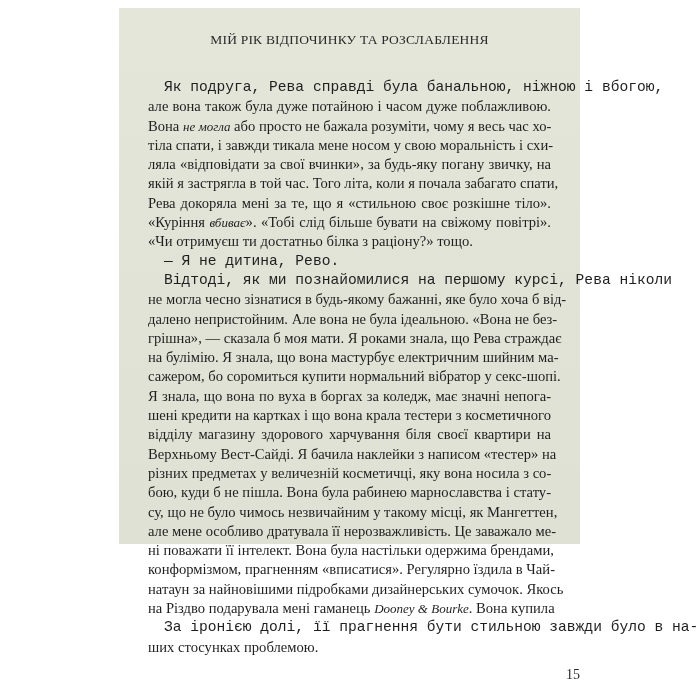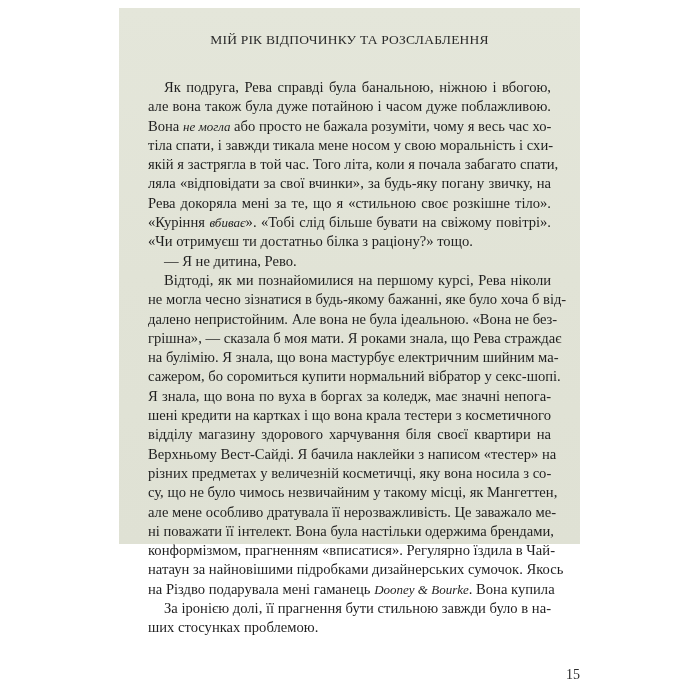--- a/index.html
+++ b/index.html
@@ -46,20 +46,21 @@
       text-align: justify;
       text-align-last: justify;
       white-space: nowrap;
       overflow: visible;
     }
     .body-text .line.last {
       text-align-last: left;
     }
     .body-text .line.indent {
       padding-left: 16px;
+      font-family: Liberation Mono, monospace;
     }
     .body-text em {
       font-style: italic;
       font-size: 13px;
     }
     .folio {
       position: absolute;
       top: 659px;
       left: 0;
       width: 100%;
@@ -73,41 +74,42 @@
 <body>
 
 <div class="page">
   <div class="running-head">МІЙ РІК ВІДПОЧИНКУ ТА РОЗСЛАБЛЕННЯ</div>
   <div class="body-text" id="body-text">
       <div>
         <span class="line indent">Як подруга, Рева справді була банальною, ніжною і вбогою,</span>
         <span class="line">але вона також була дуже потайною і часом дуже поблажливою.</span>
         <span class="line">Вона <em>не могла</em> або просто не бажала розуміти, чому я весь час хо-</span>
         <span class="line">тіла спати, і завжди тикала мене носом у свою моральність і схи-</span>
+        <span class="line">ляла «відповідати за свої вчинки», за будь-яку погану звичку, на</span>
         <span class="line">якій я застрягла в той час. Того літа, коли я почала забагато спати,</span>
-        <span class="line">ляла «відповідати за свої вчинки», за будь-яку погану звичку, на</span>
         <span class="line">Рева докоряла мені за те, що я «стильною своє розкішне тіло».</span>
         <span class="line">«Куріння <em>вбиває</em>». «Тобі слід більше бувати на свіжому повітрі».</span>
         <span class="line last">«Чи отримуєш ти достатньо білка з раціону?» тощо.</span>
       </div>
       <div>
         <span class="line indent last">— Я не дитина, Рево.</span>
       </div>
       <div>
         <span class="line indent">Відтоді, як ми познайомилися на першому курсі, Рева ніколи</span>
         <span class="line">не могла чесно зізнатися в будь-якому бажанні, яке було хоча б від-</span>
         <span class="line">далено непристойним. Але вона не була ідеальною. «Вона не без-</span>
         <span class="line">грішна», — сказала б моя мати. Я роками знала, що Рева страждає</span>
         <span class="line">на булімію. Я знала, що вона мастурбує електричним шийним ма-</span>
         <span class="line">сажером, бо соромиться купити нормальний вібратор у секс-шопі.</span>
         <span class="line">Я знала, що вона по вуха в боргах за коледж, має значні непога-</span>
         <span class="line">шені кредити на картках і що вона крала тестери з косметичного</span>
         <span class="line">відділу магазину здорового харчування біля своєї квартири на</span>
         <span class="line">Верхньому Вест-Сайді. Я бачила наклейки з написом «тестер» на</span>
         <span class="line">різних предметах у величезній косметичці, яку вона носила з со-</span>
+        <span class="line">бою, куди б не пішла. Вона була рабинею марнославства і стату-</span>
         <span class="line">су, що не було чимось незвичайним у такому місці, як Мангеттен,</span>
         <span class="line">але мене особливо дратувала її нерозважливість. Це заважало ме-</span>
         <span class="line">ні поважати її інтелект. Вона була настільки одержима брендами,</span>
         <span class="line">конформізмом, прагненням «вписатися». Регулярно їздила в Чай-</span>
         <span class="line">натаун за найновішими підробками дизайнерських сумочок. Якось</span>
         <span class="line">на Різдво подарувала мені гаманець <em>Dooney &amp; Bourke</em>. Вона купила</span>
       </div>
       <div>
         <span class="line indent">За іронією долі, її прагнення бути стильною завжди було в на-</span>
         <span class="line last">ших стосунках проблемою.</span>

